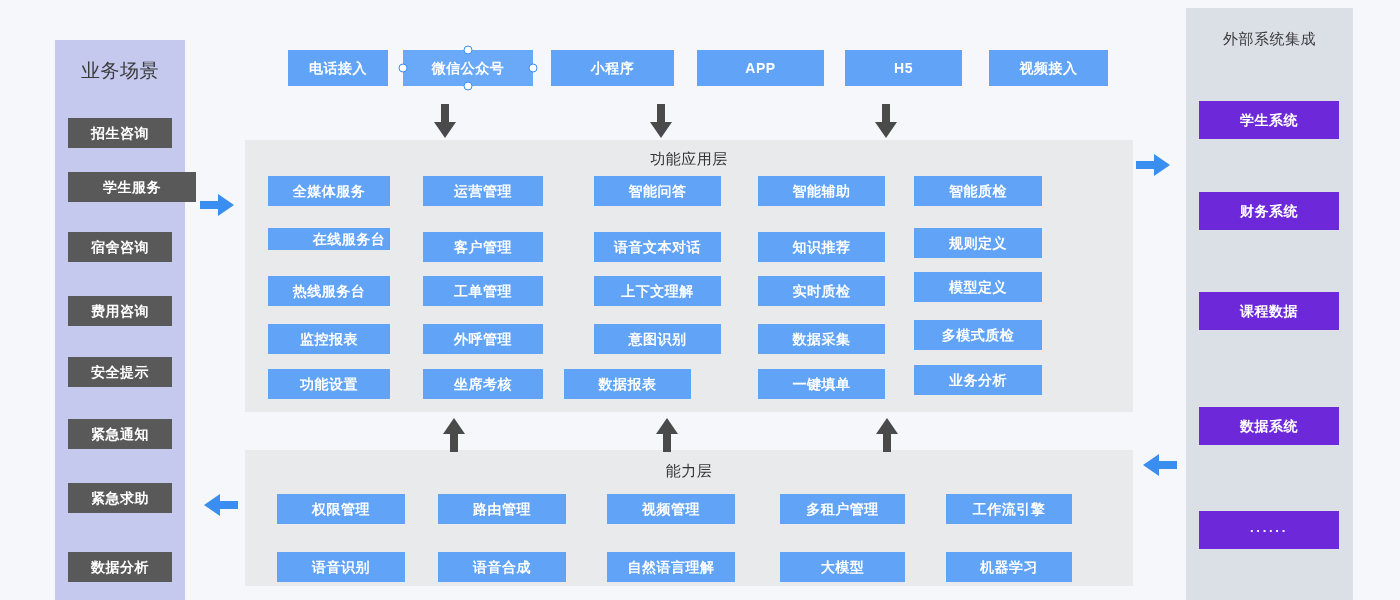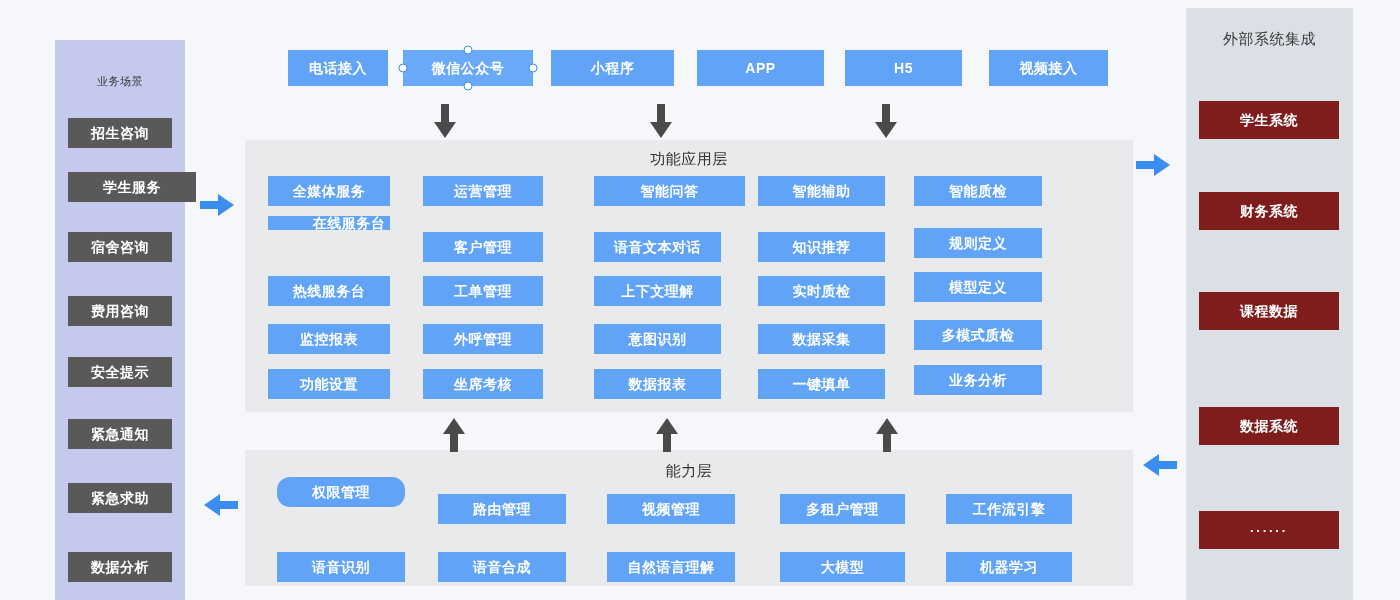--- a/index.html
+++ b/index.html
@@ -39,23 +39,22 @@
 
   .sidebar-left {
     left: 55px;
     top: 40px;
     width: 130px;
     height: 580px;
     background: #c5c9ee;
   }
   .sidebar-left .panel-title {
     top: 18px;
-    font-size: 11px;
+    font-size: 19px;
     color: #3a3a3a;
-    margin-top: 16px;
   }
 
   .sidebar-right {
     left: 1186px;
     top: 8px;
     width: 167px;
     height: 592px;
     background: #dbdfe6;
   }
   .sidebar-right .panel-title {
@@ -101,21 +100,21 @@
     font-size: 14px;
     font-weight: bold;
     color: #ffffff;
     text-align: center;
     letter-spacing: 0.5px;
     line-height: 1;
     user-select: none;
   }
   .node.blue   { background: #60a3f7; }
   .node.gray   { background: #595959; }
-  .node.green  { background: #7f1d1d; }
+  .node.green  { background: #6d28d9; }
 
   .node.selected {
     background: #6aa9f8;
   }
 
   
   .handle {
     position: absolute;
     width: 9px;
     height: 9px;
@@ -220,21 +219,21 @@
       </div>
       <div class="node blue" style="left: 845px; top: 50px; width: 117px; height: 36px;">
         <span>H5</span>
       </div>
       <div class="node blue" style="left: 989px; top: 50px; width: 119px; height: 36px;">
         <span>视频接入</span>
       </div>
       <div class="node blue" style="left: 268px; top: 176px; width: 122px; height: 30px;">
         <span>全媒体服务</span>
       </div>
-      <div class="node blue" style="left: 268px; top: 216px; width: 122px; height: 14px; padding-left: 40px;">
+      <div class="node blue" style="left: 268px; top: 228px; width: 122px; height: 22px; padding-left: 40px;">
         <span>在线服务台</span>
       </div>
       <div class="node blue" style="left: 268px; top: 276px; width: 122px; height: 30px;">
         <span>热线服务台</span>
       </div>
       <div class="node blue" style="left: 268px; top: 324px; width: 122px; height: 30px;">
         <span>监控报表</span>
       </div>
       <div class="node blue" style="left: 268px; top: 369px; width: 122px; height: 30px;">
         <span>功能设置</span>
@@ -247,33 +246,33 @@
       </div>
       <div class="node blue" style="left: 423px; top: 276px; width: 120px; height: 30px;">
         <span>工单管理</span>
       </div>
       <div class="node blue" style="left: 423px; top: 324px; width: 120px; height: 30px;">
         <span>外呼管理</span>
       </div>
       <div class="node blue" style="left: 423px; top: 369px; width: 120px; height: 30px;">
         <span>坐席考核</span>
       </div>
-      <div class="node blue" style="left: 594px; top: 176px; width: 151px; height: 30px;">
+      <div class="node blue" style="left: 594px; top: 176px; width: 127px; height: 30px;">
         <span>智能问答</span>
       </div>
       <div class="node blue" style="left: 594px; top: 232px; width: 127px; height: 30px;">
         <span>语音文本对话</span>
       </div>
       <div class="node blue" style="left: 594px; top: 276px; width: 127px; height: 30px;">
         <span>上下文理解</span>
       </div>
       <div class="node blue" style="left: 594px; top: 324px; width: 127px; height: 30px;">
         <span>意图识别</span>
       </div>
-      <div class="node blue" style="left: 594px; top: 369px; width: 127px; height: 30px;">
+      <div class="node blue" style="left: 564px; top: 369px; width: 127px; height: 30px;">
         <span>数据报表</span>
       </div>
       <div class="node blue" style="left: 758px; top: 176px; width: 127px; height: 30px;">
         <span>智能辅助</span>
       </div>
       <div class="node blue" style="left: 758px; top: 232px; width: 127px; height: 30px;">
         <span>知识推荐</span>
       </div>
       <div class="node blue" style="left: 758px; top: 276px; width: 127px; height: 30px;">
         <span>实时质检</span>
@@ -292,21 +291,21 @@
       </div>
       <div class="node blue" style="left: 914px; top: 272px; width: 128px; height: 30px;">
         <span>模型定义</span>
       </div>
       <div class="node blue" style="left: 914px; top: 320px; width: 128px; height: 30px;">
         <span>多模式质检</span>
       </div>
       <div class="node blue" style="left: 914px; top: 365px; width: 128px; height: 30px;">
         <span>业务分析</span>
       </div>
-      <div class="node blue" style="left: 277px; top: 477px; width: 128px; height: 30px; border-radius: 13px;">
+      <div class="node blue" style="left: 277px; top: 494px; width: 128px; height: 30px;">
         <span>权限管理</span>
       </div>
       <div class="node blue" style="left: 438px; top: 494px; width: 128px; height: 30px;">
         <span>路由管理</span>
       </div>
       <div class="node blue" style="left: 607px; top: 494px; width: 128px; height: 30px;">
         <span>视频管理</span>
       </div>
       <div class="node blue" style="left: 780px; top: 494px; width: 125px; height: 30px;">
         <span>多租户管理</span>

